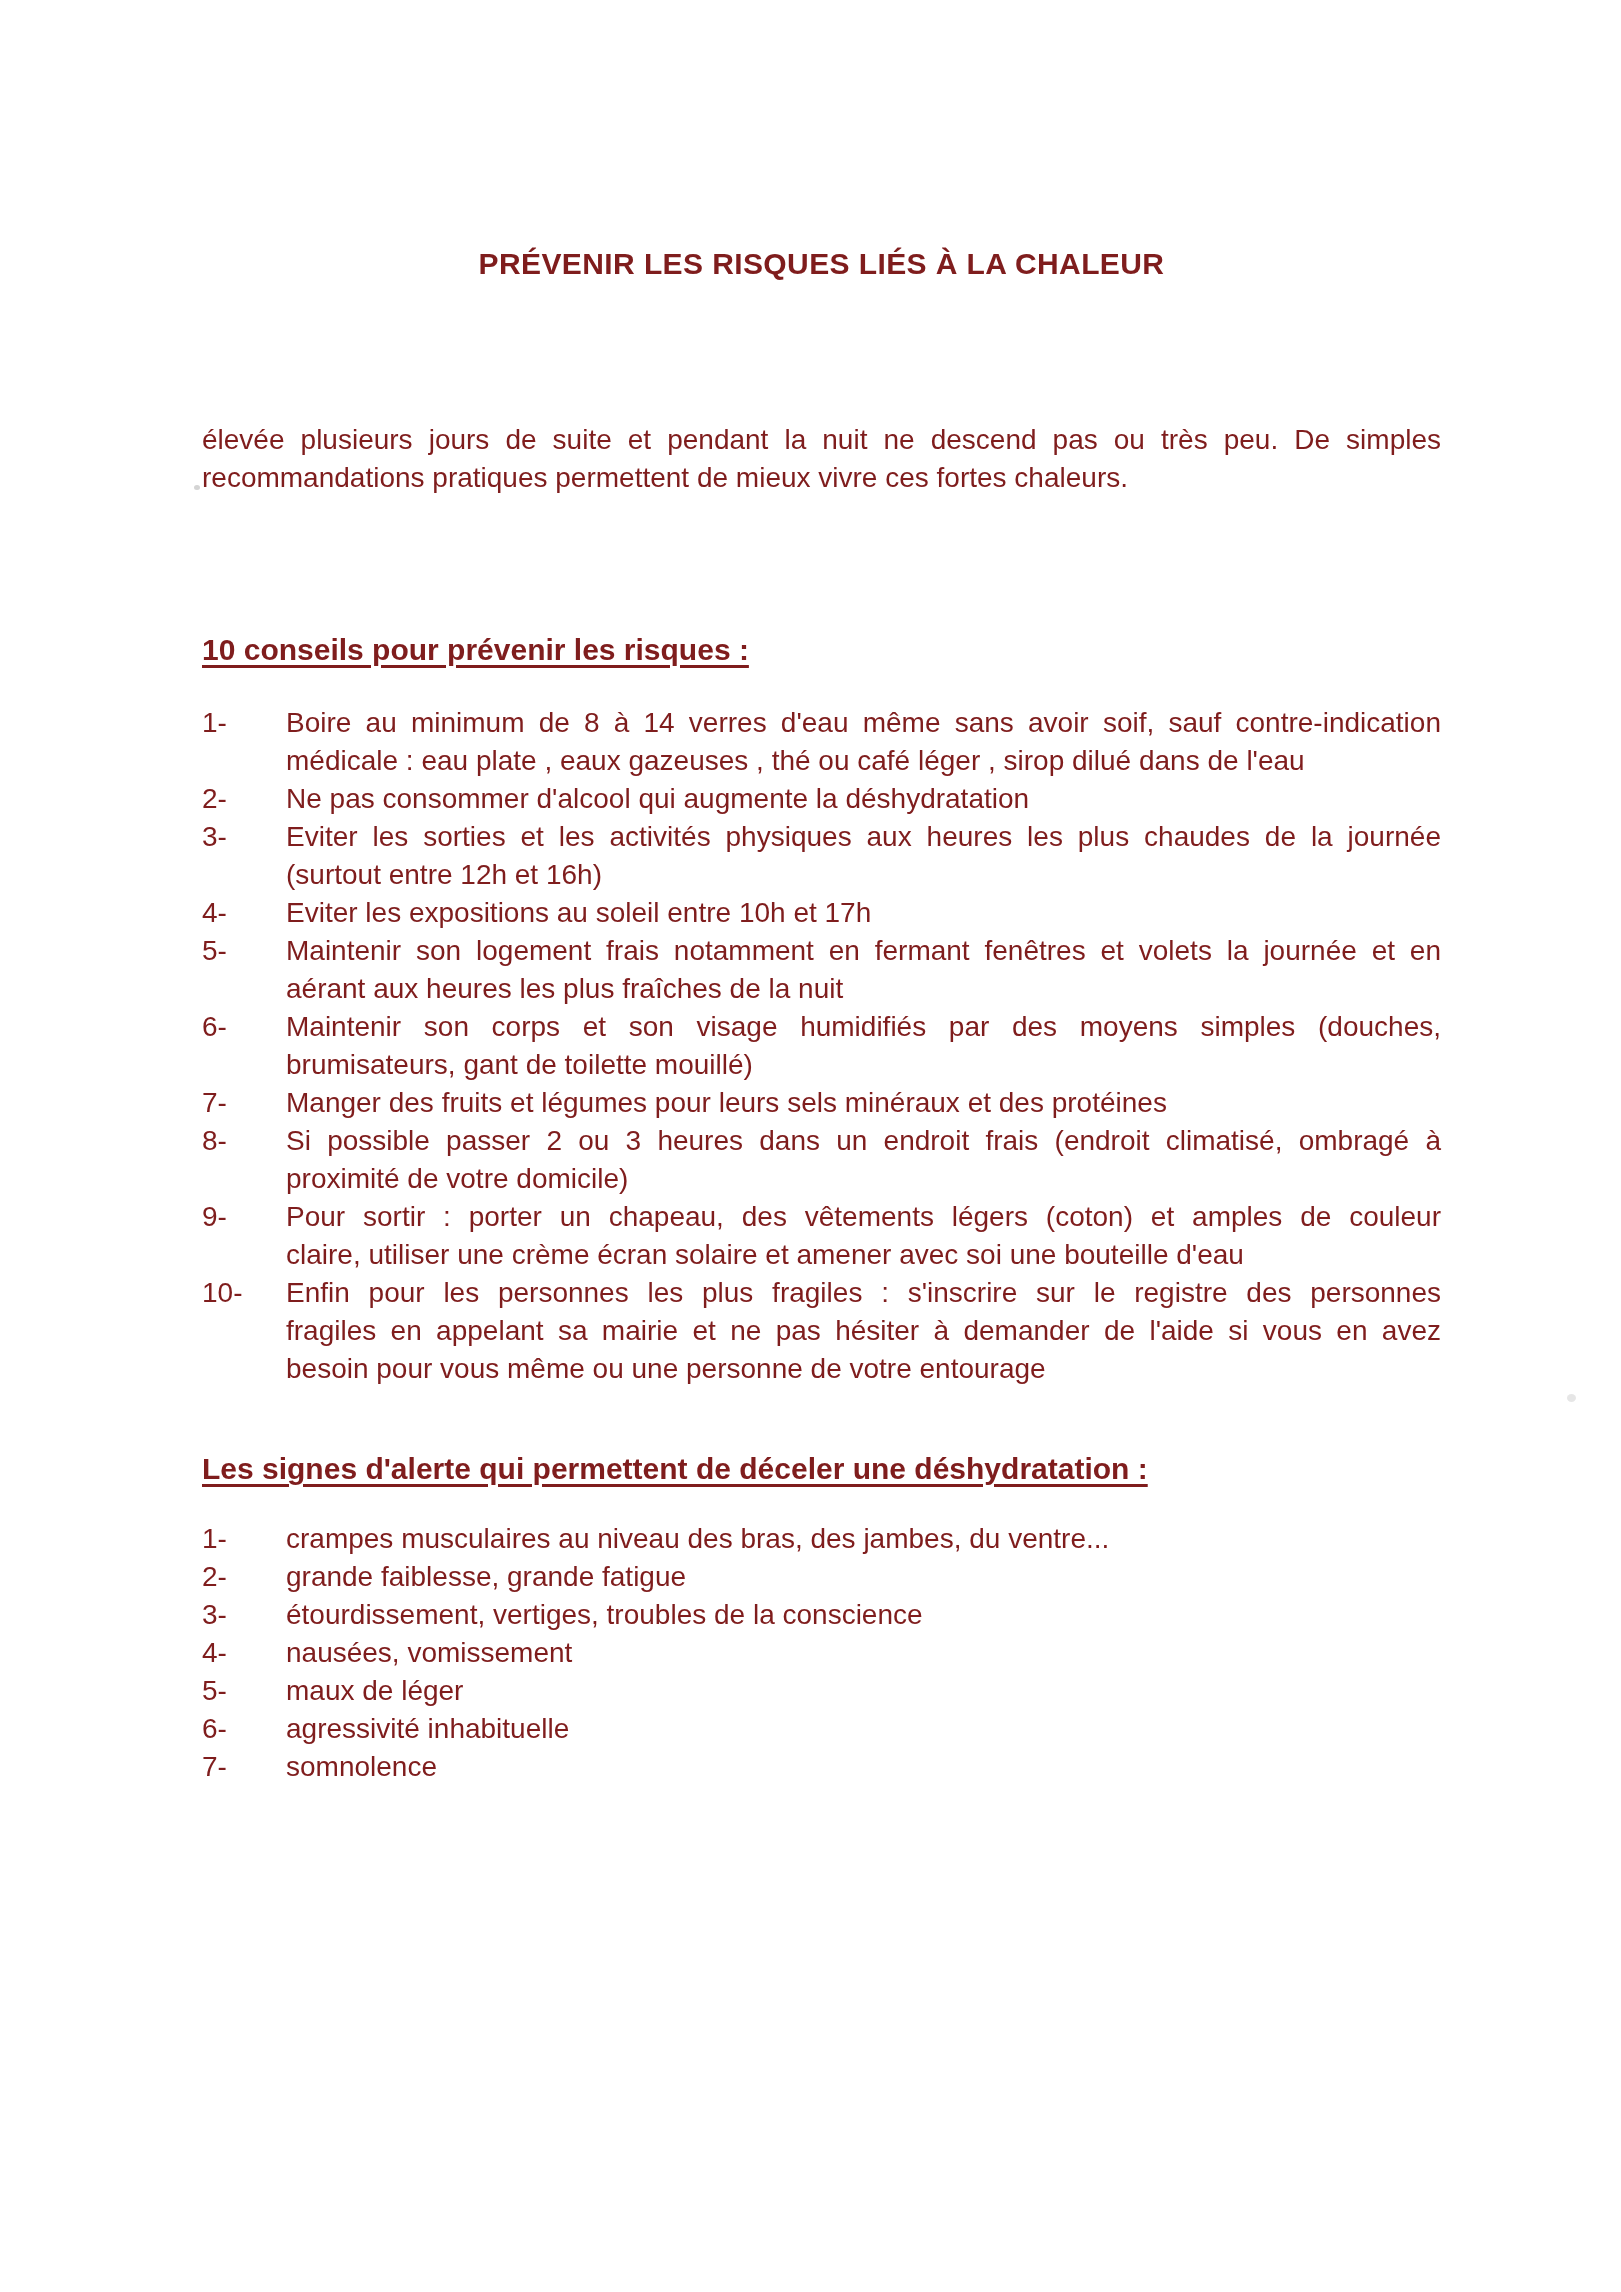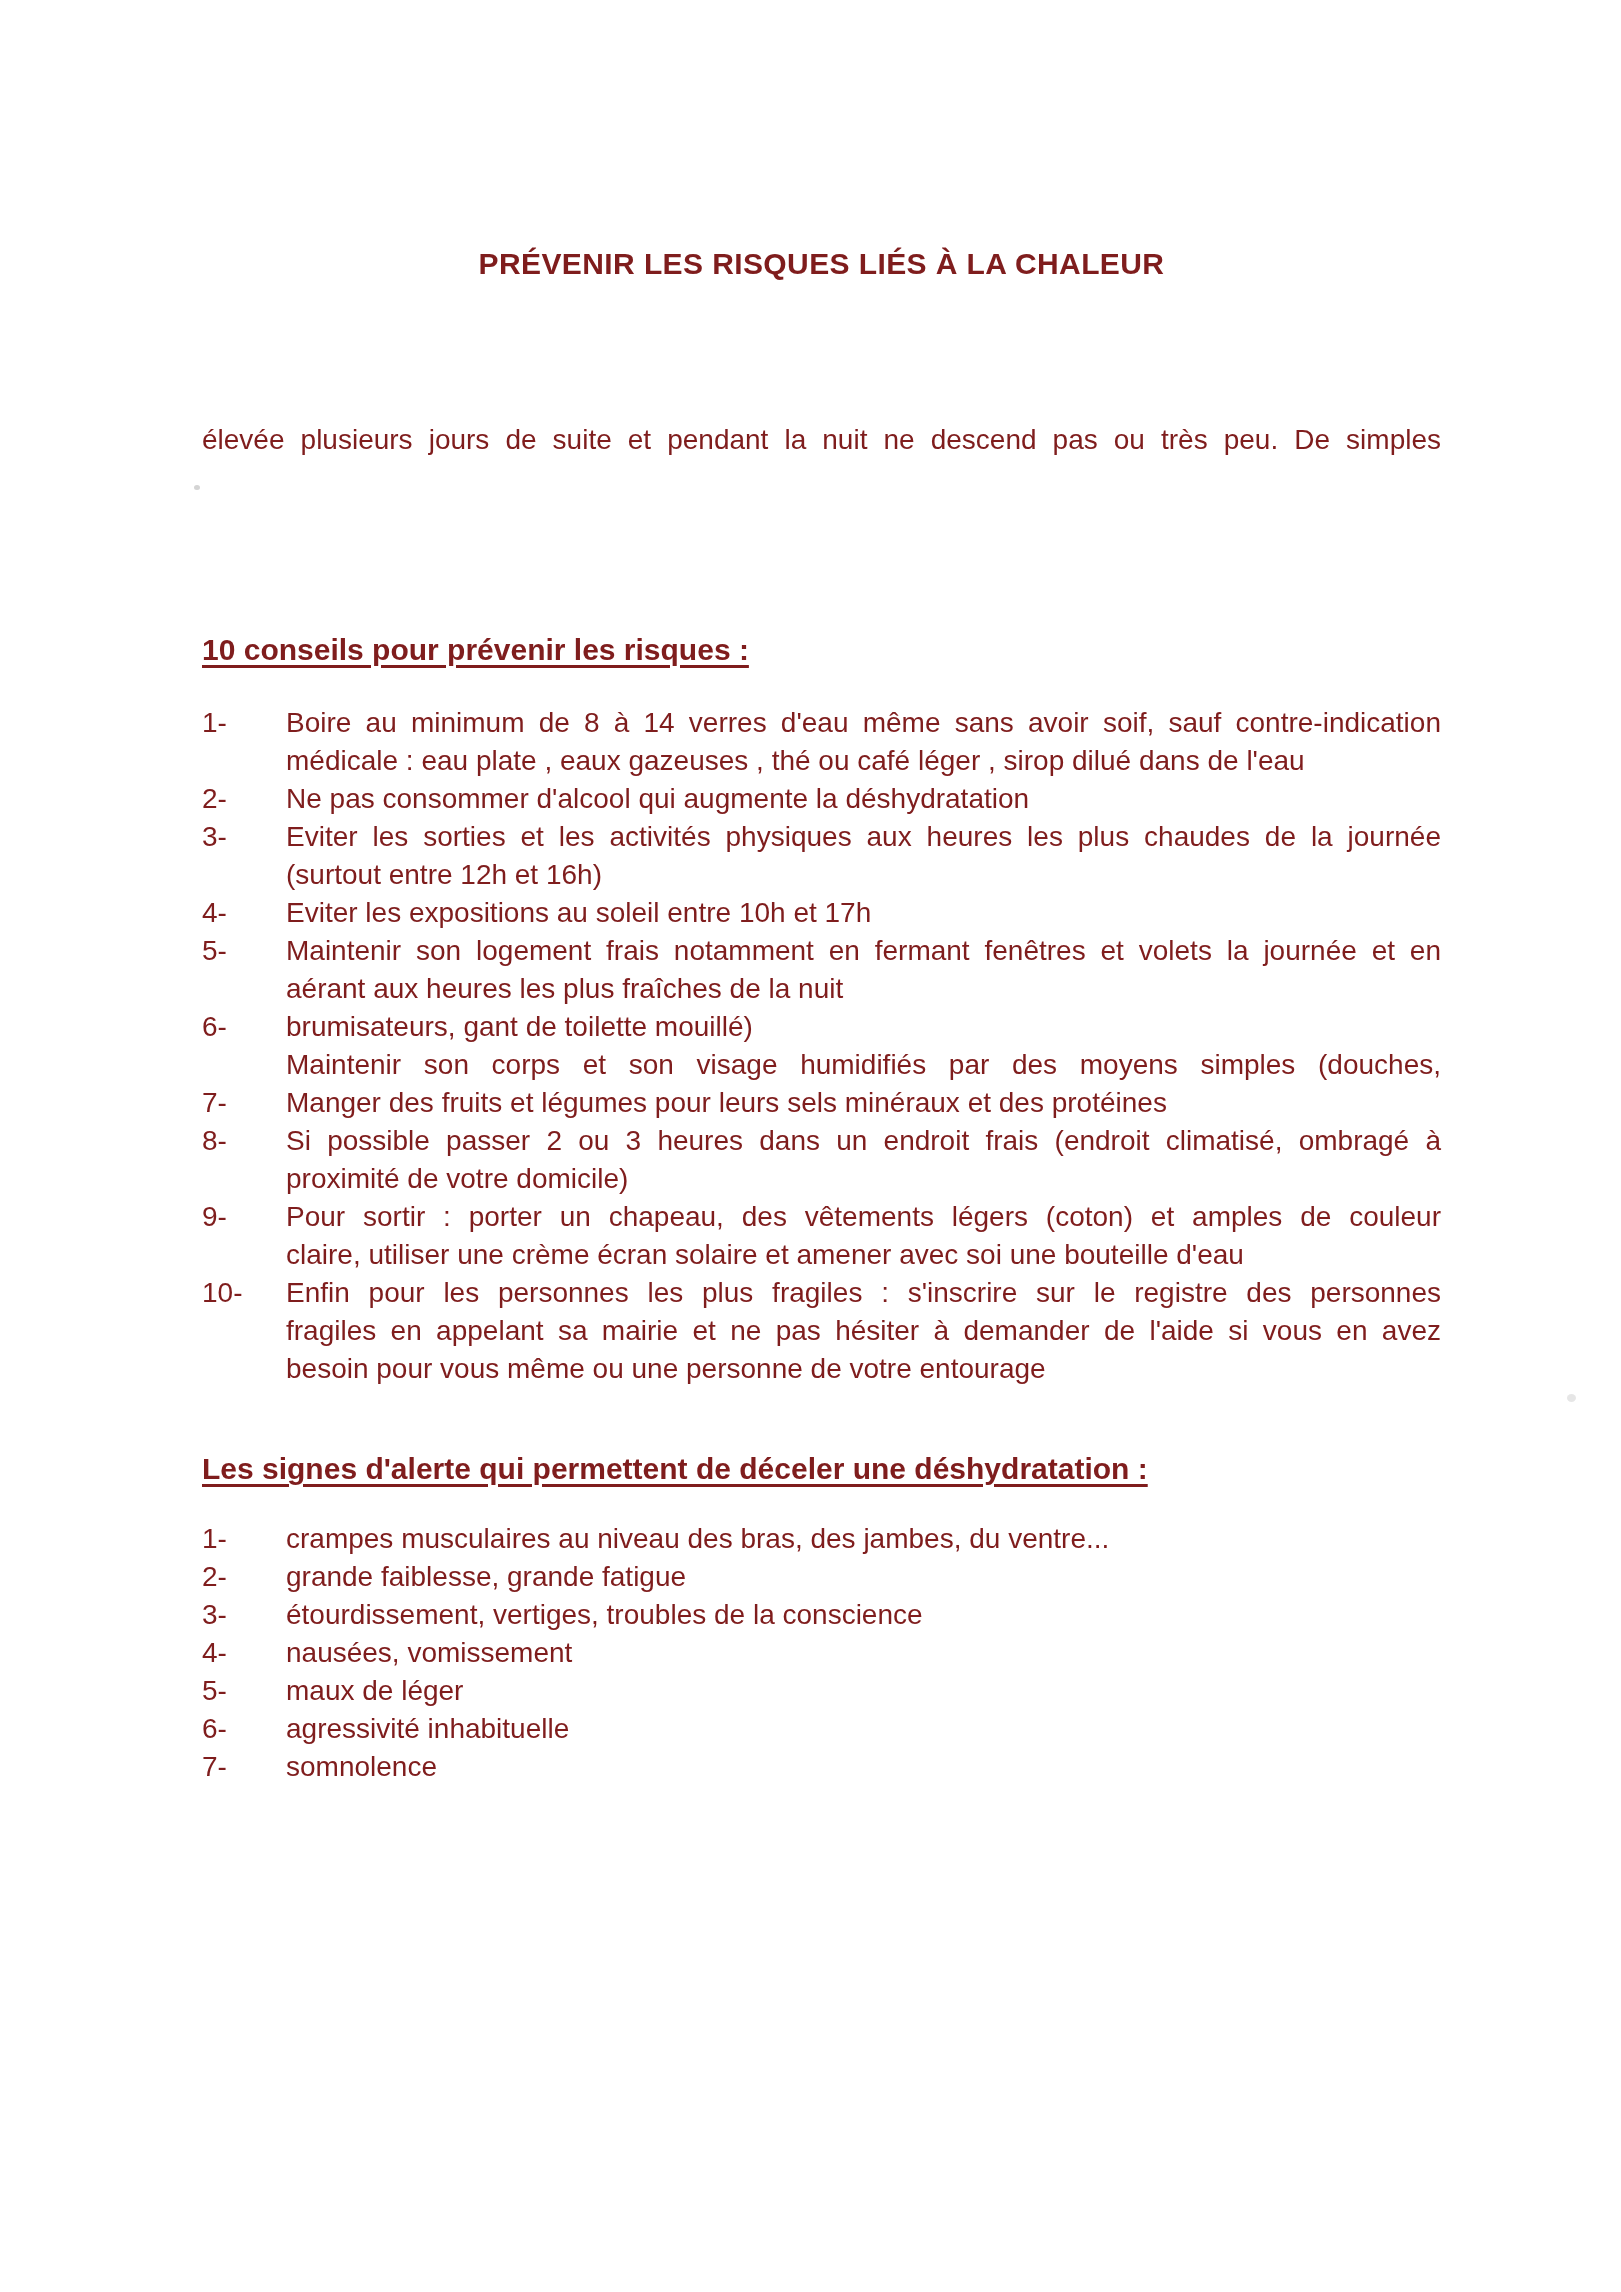--- a/index.html
+++ b/index.html
@@ -83,20 +83,21 @@
 </style>
 </head>
 <body>
 
 <div class="page">
 
   <div class="content doc-title">PRÉVENIR LES RISQUES LIÉS À LA CHALEUR</div>
 
   <div class="content intro">
     <div class="ln full">élevée plusieurs jours de suite et pendant la nuit ne descend pas ou très peu. De simples</div>
+    <div class="ln">recommandations pratiques permettent de mieux vivre ces fortes chaleurs.</div>
   </div>
 
   <div class="content section-heading heading-1">10 conseils pour prévenir les risques :</div>
 
   <div class="content list list-1">
     <div class="li">
       <span class="num">1-</span>
       <div class="lines">
         <div class="ln full">Boire au minimum de 8 à 14 verres d'eau  même sans avoir soif, sauf contre-indication</div>
         <div class="ln">médicale : eau plate , eaux gazeuses , thé ou café léger , sirop dilué dans de l'eau</div>
@@ -124,22 +125,22 @@
     <div class="li">
       <span class="num">5-</span>
       <div class="lines">
         <div class="ln full">Maintenir son logement frais notamment en fermant fenêtres et volets la journée et en</div>
         <div class="ln">aérant aux heures les plus fraîches de la nuit</div>
       </div>
     </div>
     <div class="li">
       <span class="num">6-</span>
       <div class="lines">
+        <div class="ln full">Maintenir son corps et son visage humidifiés par des moyens simples (douches,</div>
         <div class="ln">brumisateurs, gant de toilette mouillé)</div>
-        <div class="ln full">Maintenir son corps et son visage humidifiés par des moyens simples (douches,</div>
       </div>
     </div>
     <div class="li">
       <span class="num">7-</span>
       <div class="lines">
         <div class="ln">Manger des fruits et légumes pour leurs sels minéraux et des protéines</div>
       </div>
     </div>
     <div class="li">
       <span class="num">8-</span>

